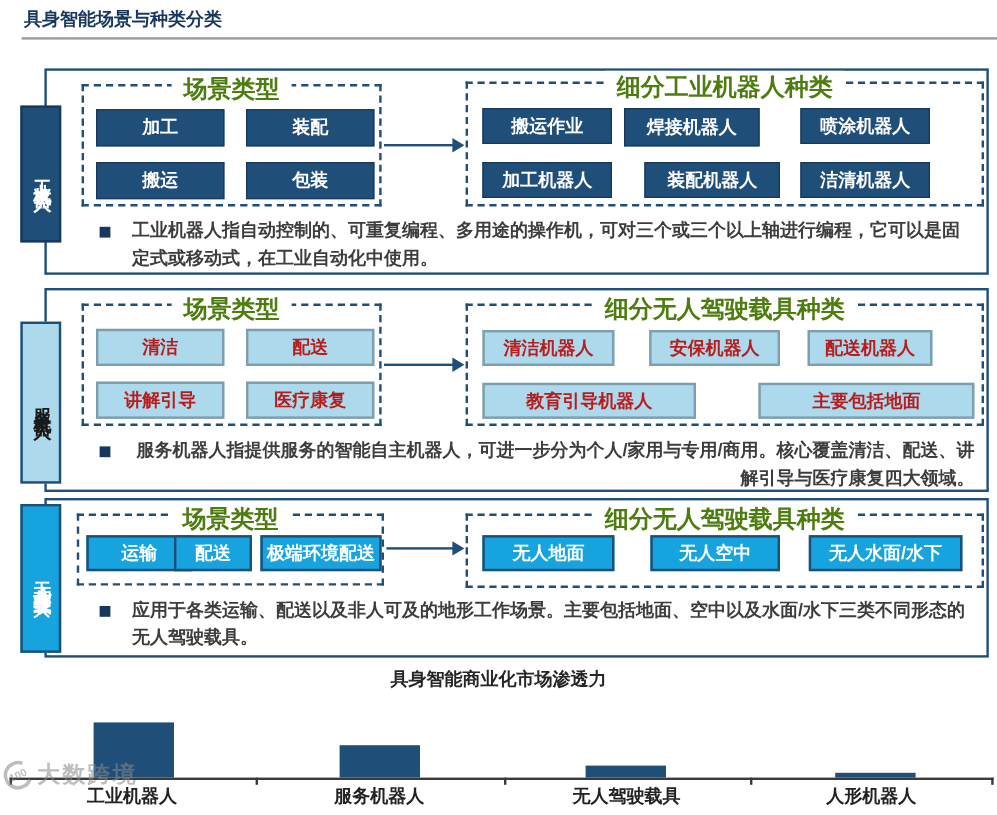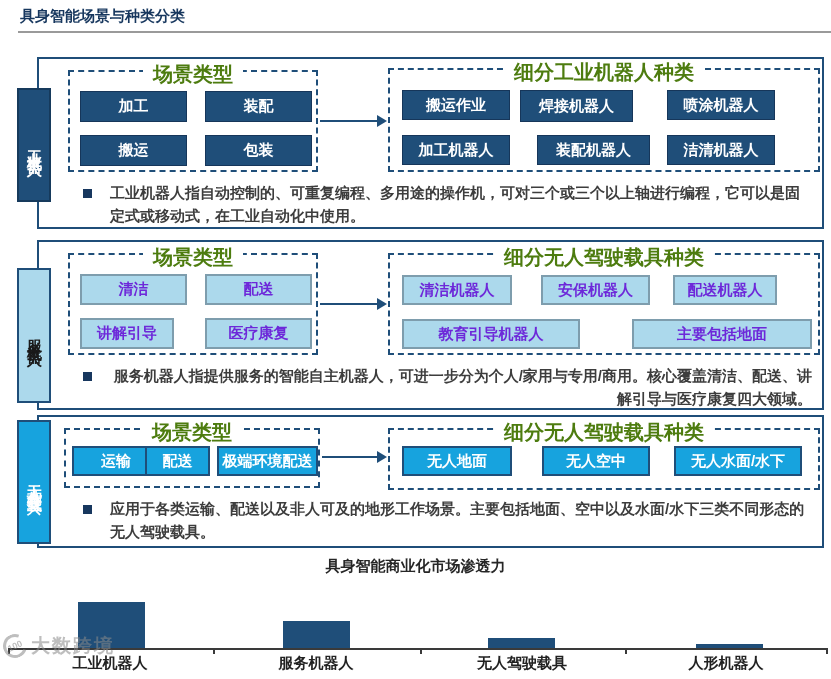--- a/index.html
+++ b/index.html
@@ -13,21 +13,21 @@
               box-sizing:border-box;letter-spacing:3px;}
   .side-dark{background:#1F4E79;color:#fff;border:2px solid #163A5C;}
   .side-light{background:#ACD9EC;color:#1a1a1a;border:2px solid #1F4E79;}
   .side-cyan{background:#17A3DE;color:#fff;border:2px solid #1F4E79;}
   .dashed{position:absolute;border:2px dashed #1F4E79;box-sizing:border-box;}
   .dash-title{position:absolute;top:-11px;left:50%;transform:translateX(-50%);background:#fff;
               padding:0 10px;font-size:20px;font-weight:bold;color:#4d7c0f;white-space:nowrap;}
   .btn{position:absolute;display:flex;align-items:center;justify-content:center;
        font-size:15px;font-weight:bold;box-sizing:border-box;white-space:nowrap;}
   .btn-dark{background:#1F4E79;color:#fff;border:1px solid #16365A;}
-  .btn-light{background:#ACD9EC;color:#6d28d9;border:2px solid #7E9DAD;}
+  .btn-light{background:#ACD9EC;color:#b91c1c;border:2px solid #7E9DAD;}
   .btn-cyan{background:#17A3DE;color:#fff;border:2px solid #1F4E79;}
   .arrow{position:absolute;height:2px;background:#1F4E79;}
   .arrow::after{content:"";position:absolute;right:-9px;top:-5px;width:0;height:0;
                 border-left:10px solid #1F4E79;border-top:6px solid transparent;border-bottom:6px solid transparent;}
   .bullet{position:absolute;width:9px;height:9px;background:#17375E;}
   .desc{position:absolute;font-size:15px;font-weight:bold;color:#3d3d3d;line-height:23px;}
   .chart-title{position:absolute;left:0;top:557px;width:831px;text-align:center;
                font-size:15px;font-weight:bold;color:#262626;}
   .bar{position:absolute;background:#1F4E79;}
   .axis{position:absolute;left:8px;top:648px;width:820px;height:2px;background:#3a3a3a;}
@@ -75,21 +75,21 @@
   <div class="bullet" style="left:83px;top:189px;"></div>
   <div class="desc" style="left:110px;top:181px;width:702px;">工业机器人指自动控制的、可重复编程、多用途的操作机，可对三个或三个以上轴进行编程，它可以是固定式或移动式，在工业自动化中使用。</div>
 
   <div class="section-border" style="left:37px;top:240px;width:787px;height:170px;"></div>
   <div class="side-label side-light" style="left:17px;top:268px;width:34px;height:135px;">服务机器人</div>
 
   <div class="dashed" style="left:68px;top:253px;width:250px;height:102px;">
     <span class="dash-title">场景类型</span>
     <div class="btn btn-light" style="left:10px;top:19px;width:107px;height:31px;">清洁</div>
     <div class="btn btn-light" style="left:135px;top:19px;width:107px;height:31px;">配送</div>
-    <div class="btn btn-light" style="left:10px;top:63px;width:94px;height:31px;">讲解引导</div>
+    <div class="btn btn-light" style="left:10px;top:63px;width:107px;height:31px;">讲解引导</div>
     <div class="btn btn-light" style="left:135px;top:63px;width:107px;height:31px;">医疗康复</div>
   </div>
 
   <div class="arrow" style="left:320px;top:303px;width:58px;"></div>
 
   <div class="dashed" style="left:388px;top:253px;width:432px;height:102px;">
     <span class="dash-title">细分无人驾驶载具种类</span>
     <div class="btn btn-light" style="left:12px;top:20px;width:110px;height:30px;">清洁机器人</div>
     <div class="btn btn-light" style="left:151px;top:20px;width:109px;height:30px;">安保机器人</div>
     <div class="btn btn-light" style="left:283px;top:20px;width:104px;height:30px;">配送机器人</div>

